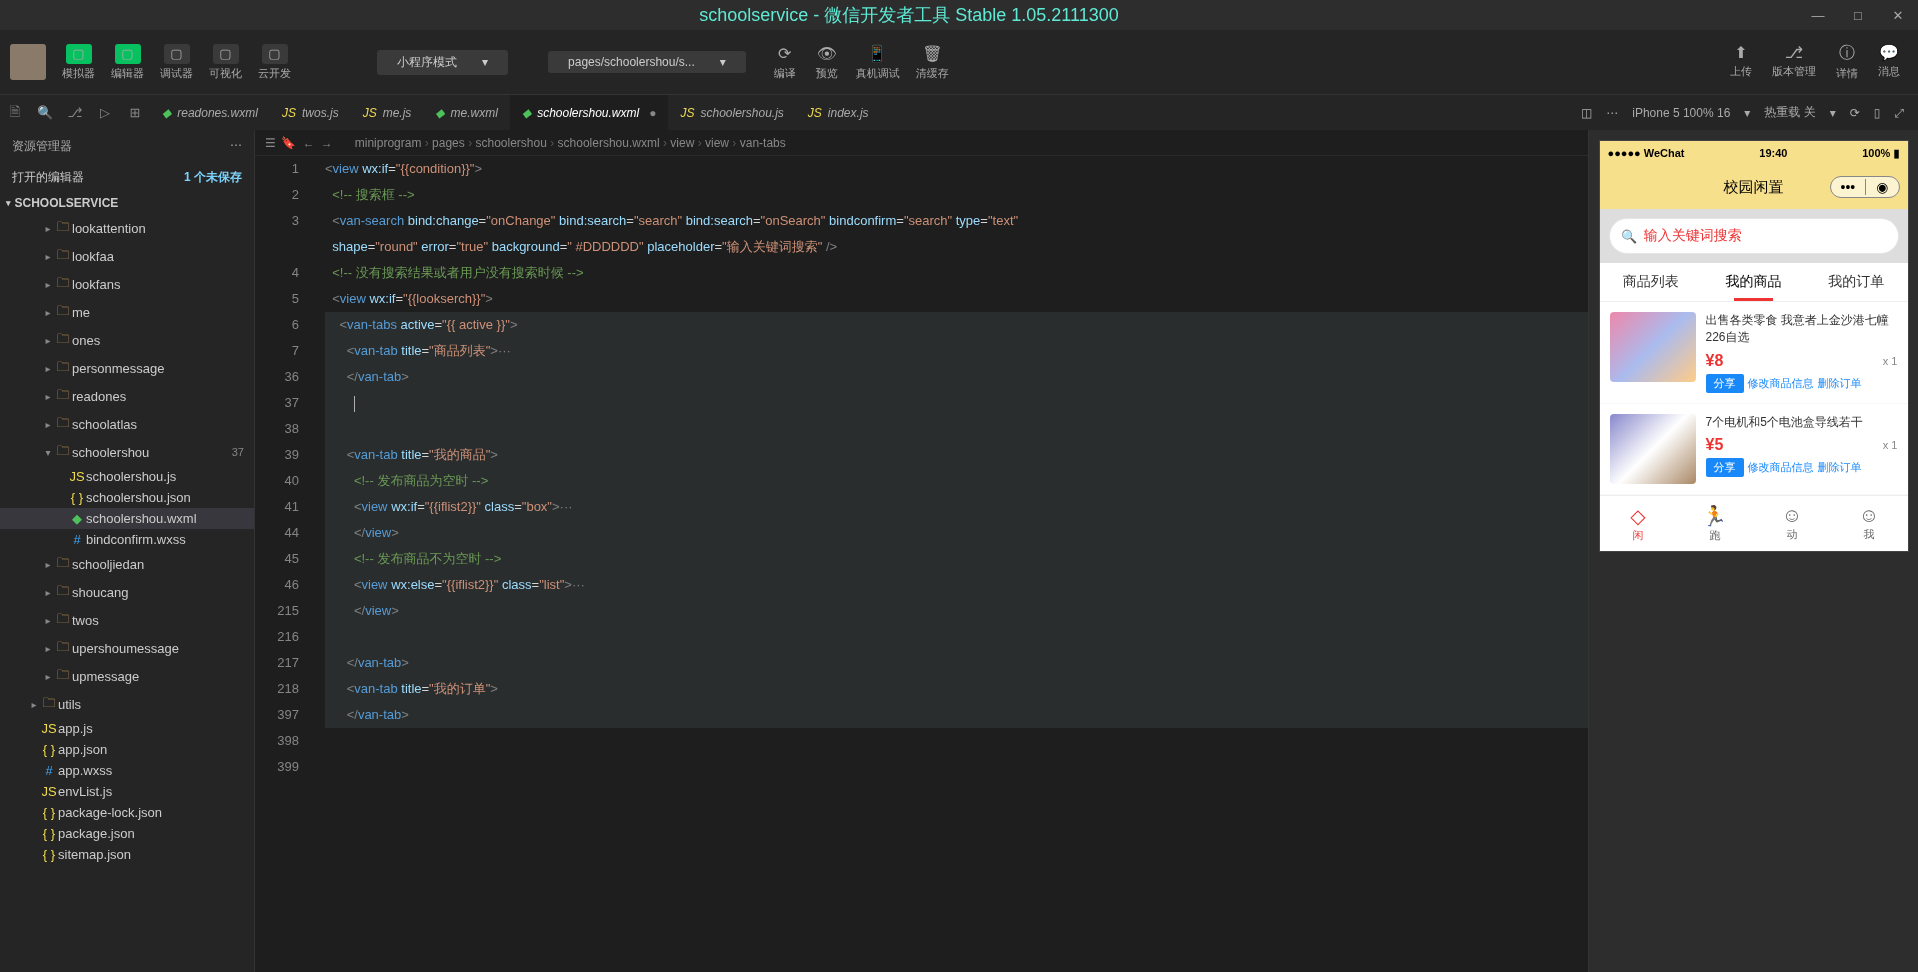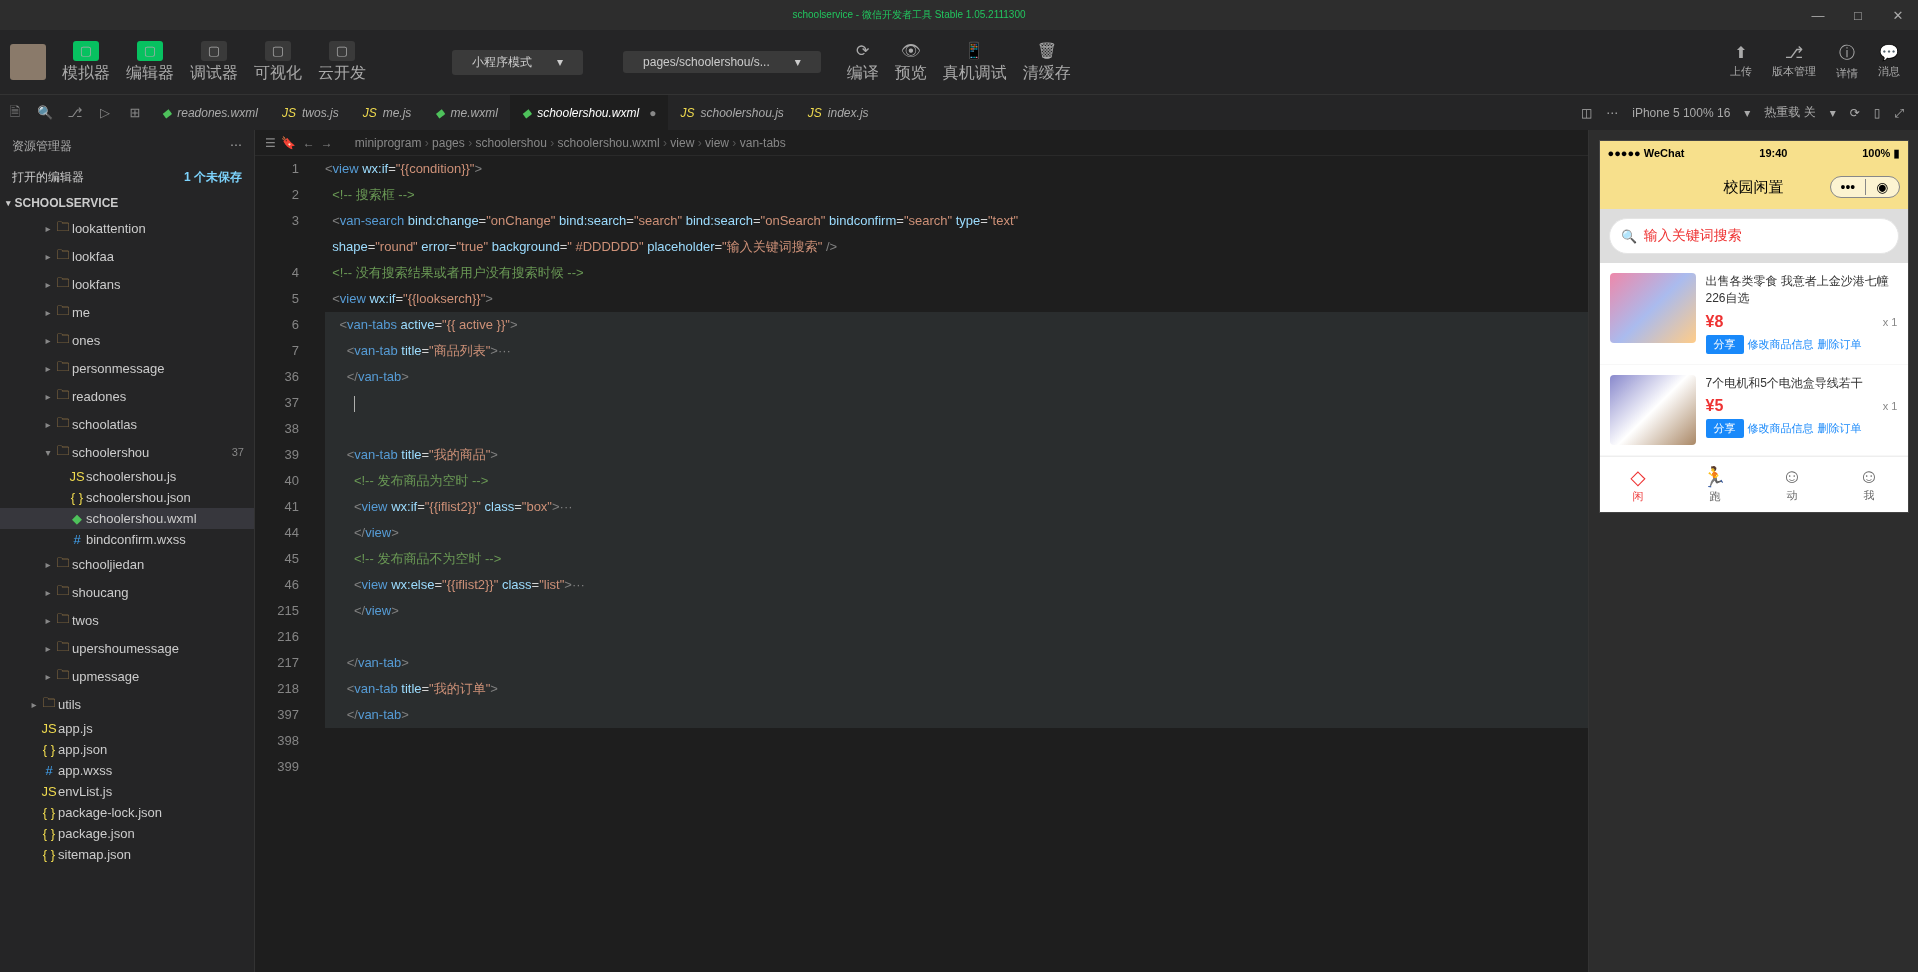--- a/index.html
+++ b/index.html
@@ -1,32 +1,32 @@
 <!DOCTYPE html>
 <html><head>
 <meta charset="utf-8">
 <style>
 * { margin: 0; padding: 0; box-sizing: border-box; font-family: "Microsoft YaHei", sans-serif; }
 body { background: #1e1e1e; color: #ccc; width: 1918px; height: 972px; overflow: hidden; font-size: 13px; }
 
 
 .menubar { height: 30px; background: #2d2d2d; display: flex; align-items: center; padding: 0 10px; }
 .menubar .menu-item { padding: 0 8px; color: #ccc; font-size: 13px; cursor: pointer; }
-.menubar .title { flex: 1; text-align: center; color: #22c55e; font-size: 10px; }
+.menubar .title { flex: 1; text-align: center; color: #5eead4; font-size: 18px; }
 .menubar .win-controls { display: flex; gap: 20px; }
 .menubar .win-btn { width: 20px; height: 20px; display: flex; align-items: center; justify-content: center; color: #aaa; cursor: pointer; }
 
 
 .toolbar { height: 64px; background: #252526; display: flex; align-items: center; padding: 6px 10px; gap: 10px; }
 .toolbar .avatar { width: 36px; height: 36px; background: #8a7a6a; border-radius: 3px; }
 .toolbar .btn-group { display: flex; gap: 4px; }
 .toolbar .tb-btn { display: flex; flex-direction: column; align-items: center; gap: 2px; color: #aaa; padding: 2px 6px; }
 .toolbar .tb-btn .ico { width: 26px; height: 20px; background: #3a3a3a; border-radius: 3px; display: flex; align-items: center; justify-content: center; }
 .toolbar .tb-btn.green .ico { background: #07c160; }
-.toolbar .tb-btn .lbl { font-size: 16px; color: #aaa; text-align: right; }
+.toolbar .tb-btn .lbl { font-size: 11px; color: #aaa; text-align: right; }
 .toolbar .dropdown { background: #3a3a3a; padding: 4px 20px; border-radius: 3px; color: #ccc; font-size: 12px; display: flex; align-items: center; gap: 25px; }
 .toolbar .spacer { flex: 1; }
 .toolbar .right-btn { display: flex; flex-direction: column; align-items: center; gap: 2px; color: #aaa; padding: 2px 8px; }
 .toolbar .right-btn .ico { font-size: 16px; }
 .toolbar .right-btn .lbl { font-size: 11px; }
 
 
 .tabs-row { height: 36px; background: #252526; display: flex; align-items: center; border-top: 1px solid #333; }
 .tabs-row .icon-btn { width: 30px; text-align: center; color: #888; cursor: pointer; }
 .tab { display: flex; align-items: center; padding: 0 12px; height: 36px; gap: 6px; color: #aaa; font-size: 12px; font-style: italic; cursor: pointer; }
@@ -449,20 +449,25 @@
             <div class="div"></div>
             <span>◉</span>
           </div>
       </div>
       <div style="background:#ddd;padding:1px">
         <div class="searchbox">
           <span class="sico">🔍</span>
           <span class="ph">输入关键词搜索</span>
         </div>
       </div>
+      <div class="sim-tabs" id="sim-tabs">
+          <div class="sim-tab">商品列表</div>
+          <div class="sim-tab active">我的商品</div>
+          <div class="sim-tab">我的订单</div>
+        </div>
       <div class="sim-body" id="sim-body">
           <div class="product">
             <div class="pimg"></div>
             <div class="pinfo">
               <div class="ptitle">出售各类零食 我意者上金沙港七幢226自选</div>
               <div class="prow">
                 <span class="price">¥8</span>
                 <span class="qty">x 1</span>
               </div>
               <div class="actions">

